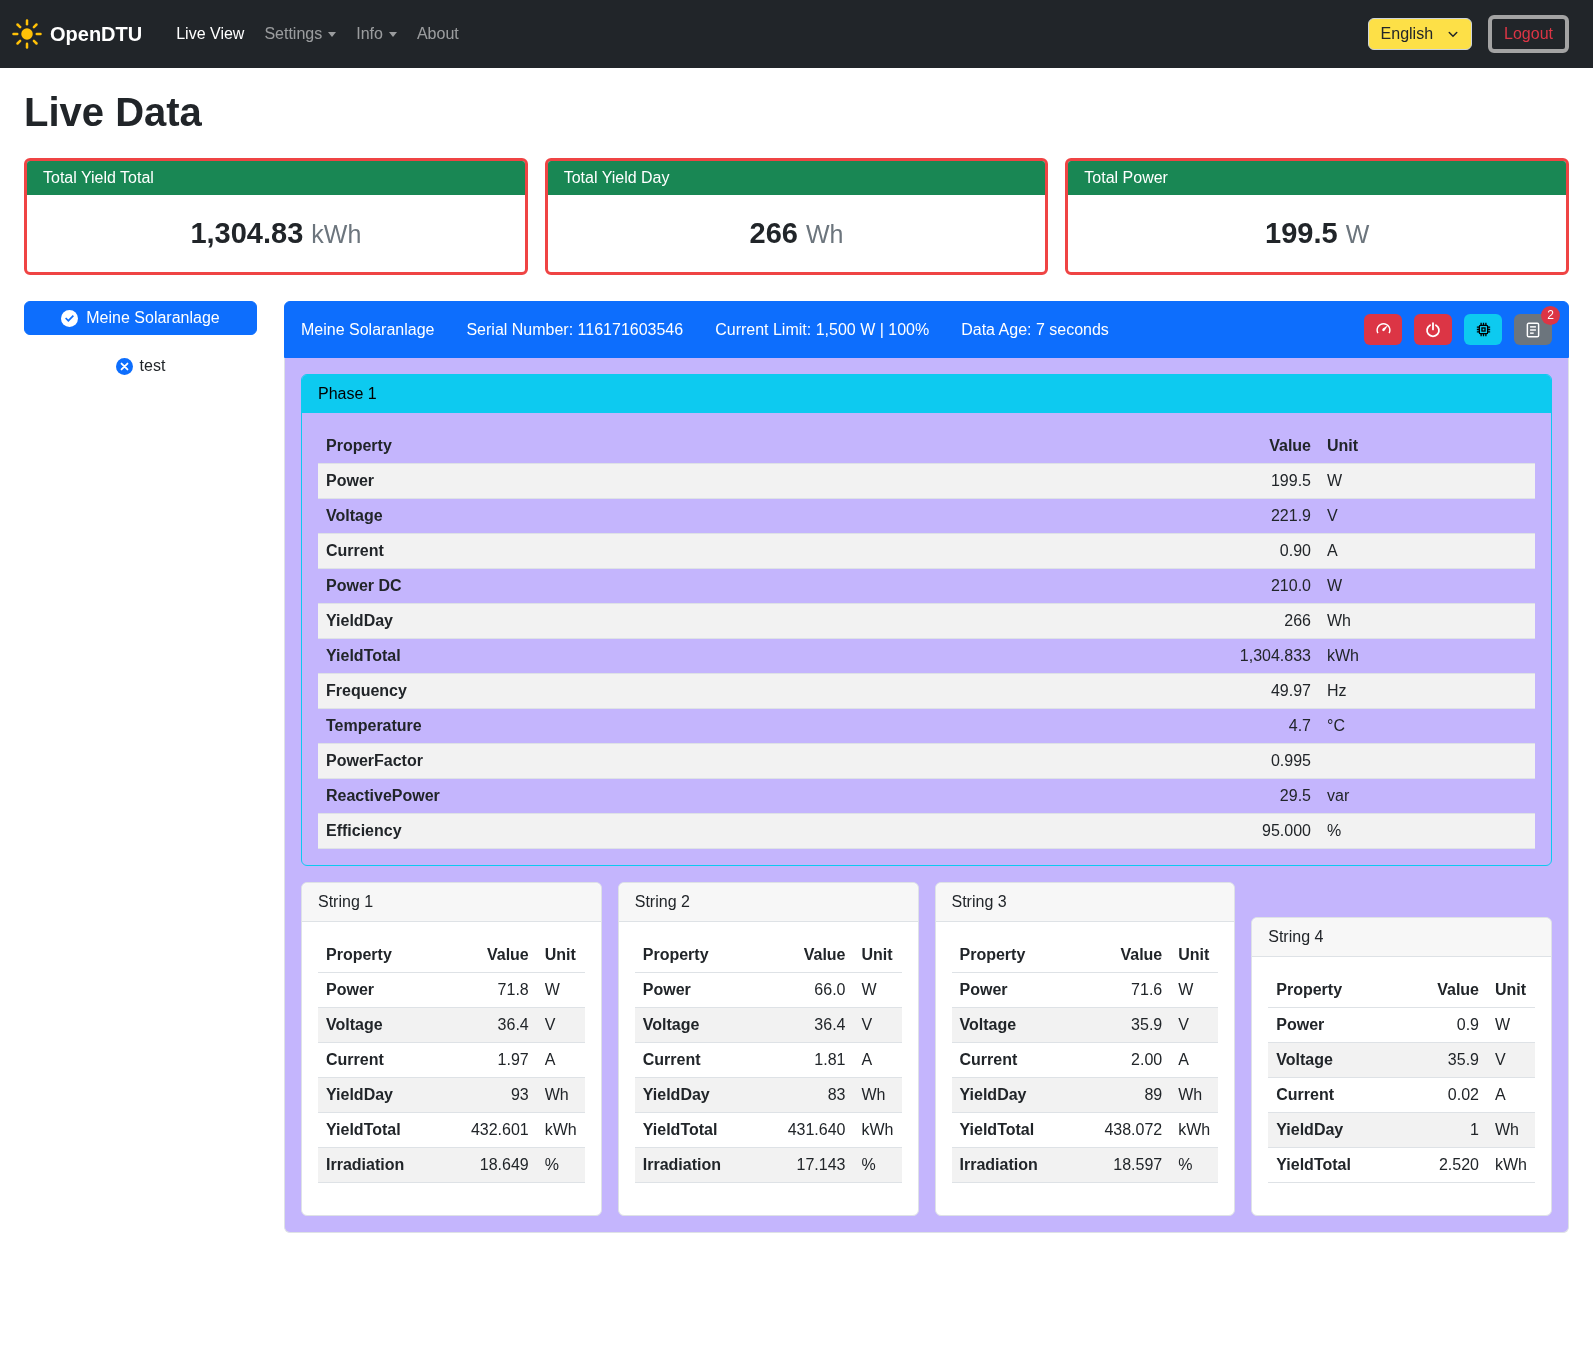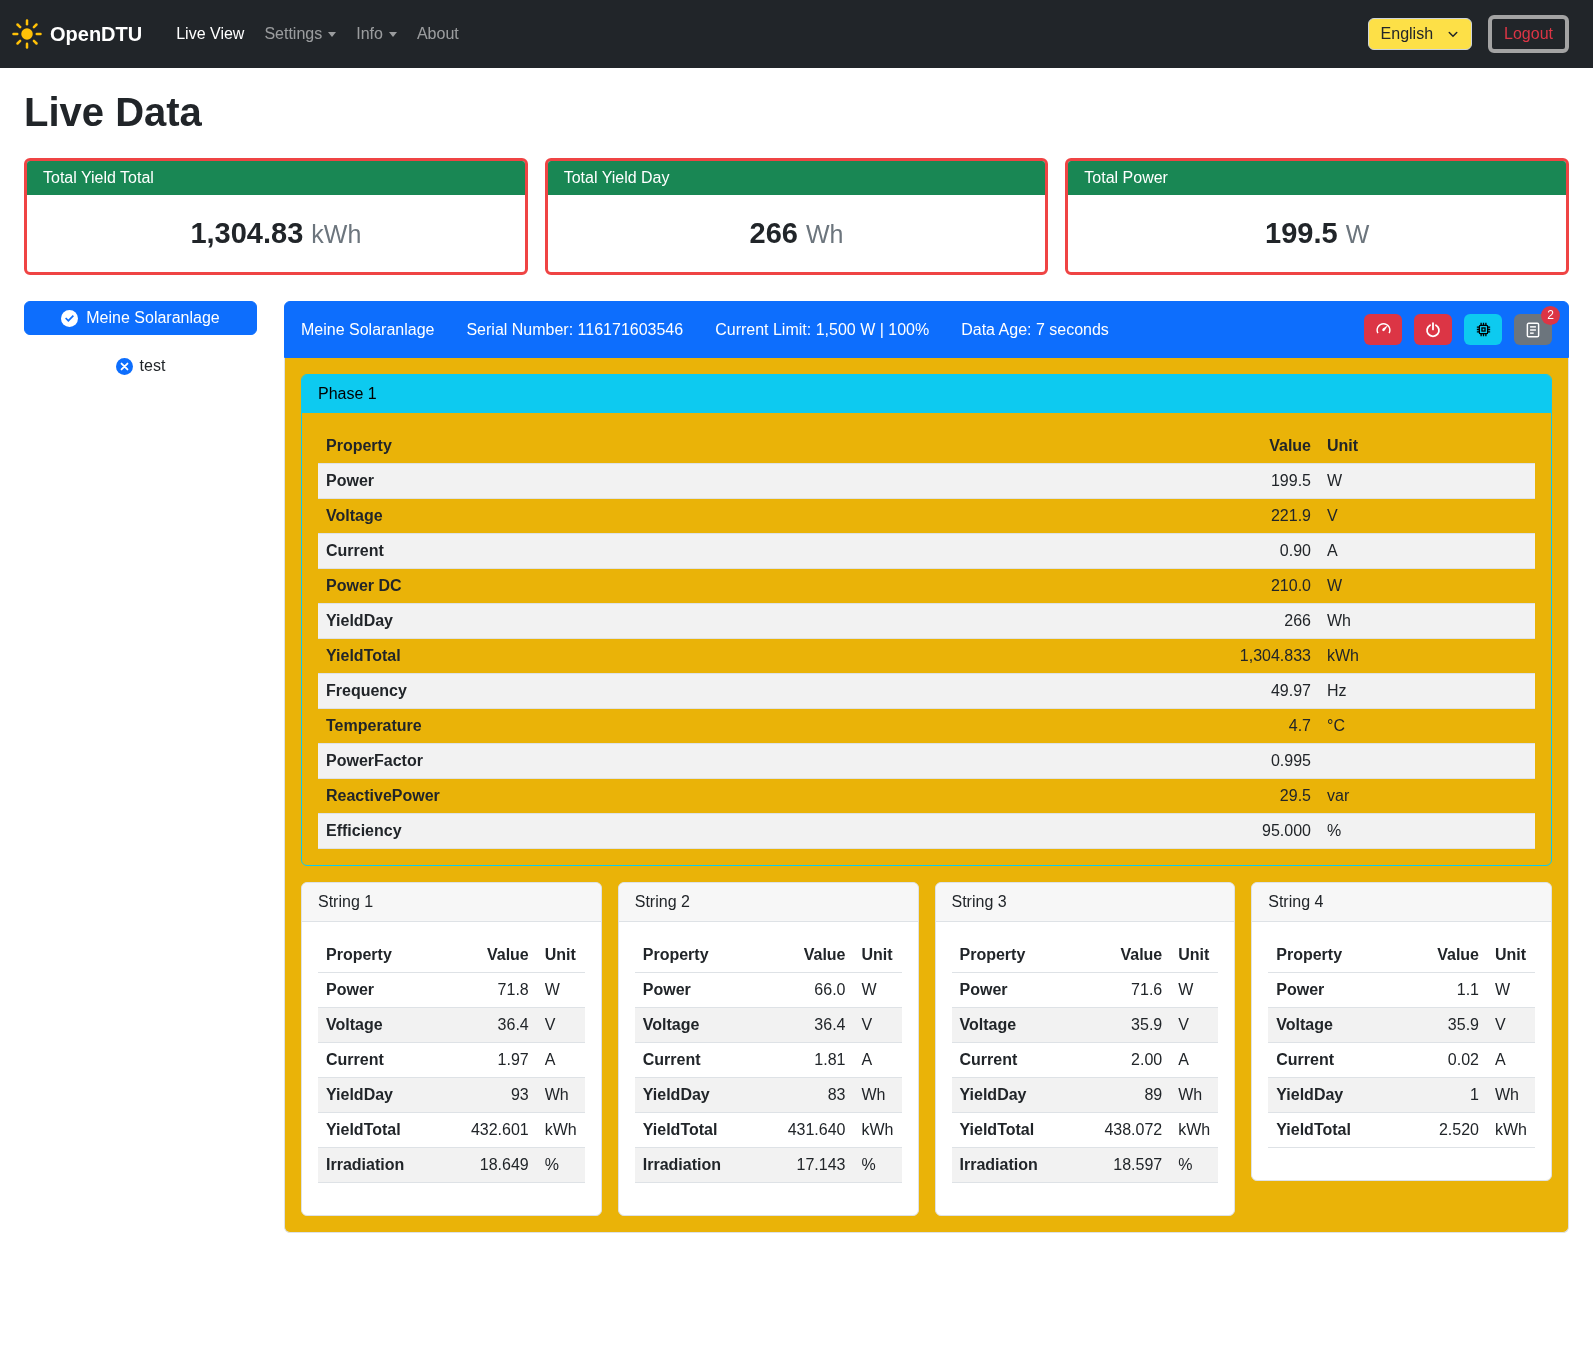--- a/index.html
+++ b/index.html
@@ -99,21 +99,21 @@
   .icon-btn.info { background: #0dcaf0; }
   .icon-btn.secondary { background: #6c757d; }
   .icon-badge {
     position: absolute; top: -8px; right: -8px;
     background: #dc3545; color: #fff; border-radius: 50%;
     min-width: 19px; height: 19px; font-size: 12px; line-height: 19px;
     text-align: center; padding: 0 3px;
   }
   .panel-body {
     border: 1px solid #dee2e6; border-top: none;
-    border-radius: 0 0 6px 6px; padding: 16px; background: #eab308;
+    border-radius: 0 0 6px 6px; padding: 16px; background: #c4b5fd;
   }
 
   
   .phase-card { border: 1px solid #0dcaf0; border-radius: 6px; margin-bottom: 16px; overflow: hidden; }
   .phase-card-header {
     background: #0dcaf0; color: #000; padding: 10px 16px; font-size: 16px;
   }
   .phase-card-body { padding: 16px; }
 
   
@@ -123,21 +123,21 @@
     white-space: nowrap;
   }
   .data-table th { font-weight: 700; }
   .data-table td.prop { font-weight: 700; }
   .data-table .val { text-align: right; }
   .phase-table .val { width: 140px; }
   .phase-table .unit { width: 216px; }
   .phase-table tbody tr:nth-of-type(odd) { background: #f2f2f2; }
 
   
-  .strings-row { display: flex; gap: 16px; align-items: flex-start; }
+  .strings-row { display: flex; gap: 16px; align-items: flex-end; }
   .string-card { flex: 1; border: 1px solid #dee2e6; border-radius: 6px; background: #fff; }
   .string-card-header {
     background: rgba(0,0,0,.03); border-bottom: 1px solid #dee2e6;
     padding: 10px 16px; font-size: 16px; border-radius: 6px 6px 0 0;
   }
   .string-card-body { padding: 16px 16px 32px; }
   .string-table .val { width: 74px; }
   .string-table .unit { width: 46px; }
   .string-table tbody tr:nth-of-type(even) { background: #f2f2f2; }
 </style>
@@ -535,21 +535,21 @@
                   <tr>
                     <th class="prop">Property</th>
                     <th class="val">Value</th>
                     <th class="unit">Unit</th>
                   </tr>
                 </thead>
                 <tbody>
 
                     <tr>
                       <td class="prop">Power</td>
-                      <td class="val">1.1</td>
+                      <td class="val">0.9</td>
                       <td class="unit">W</td>
                     </tr>
 
                     <tr>
                       <td class="prop">Voltage</td>
                       <td class="val">35.9</td>
                       <td class="unit">V</td>
                     </tr>
 
                     <tr>

